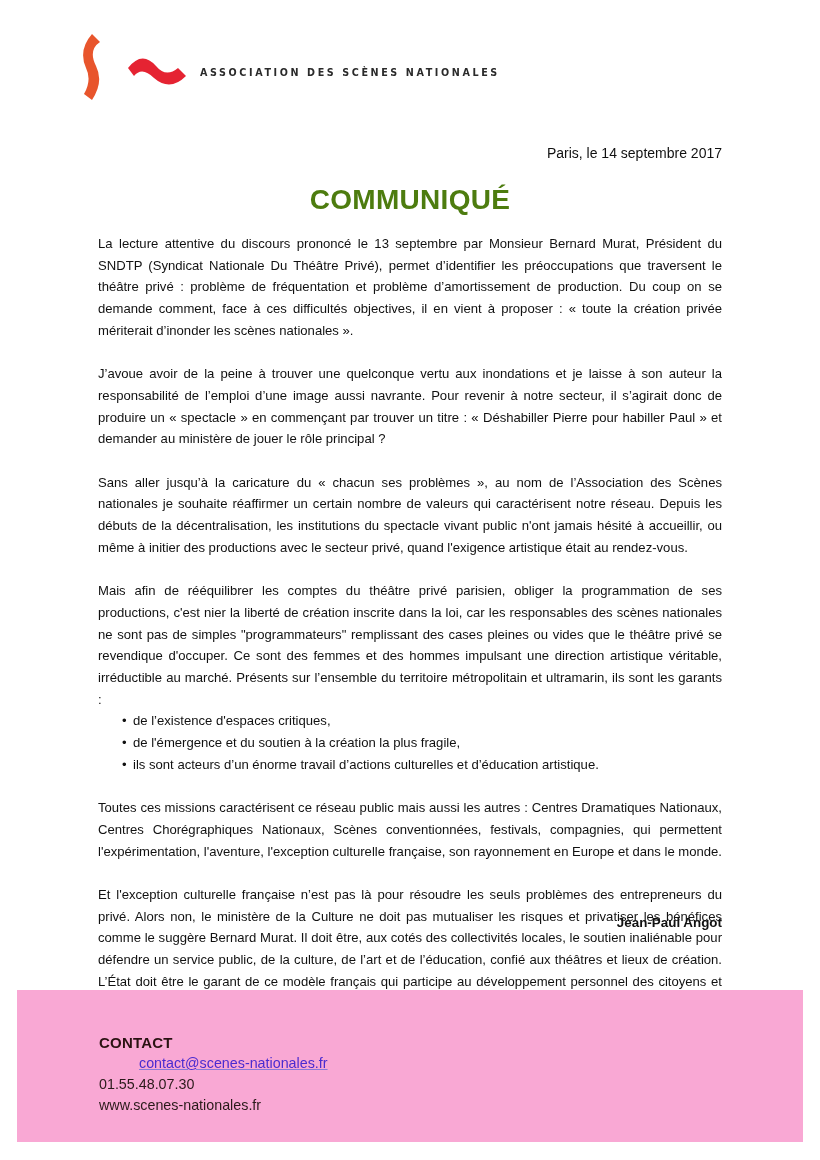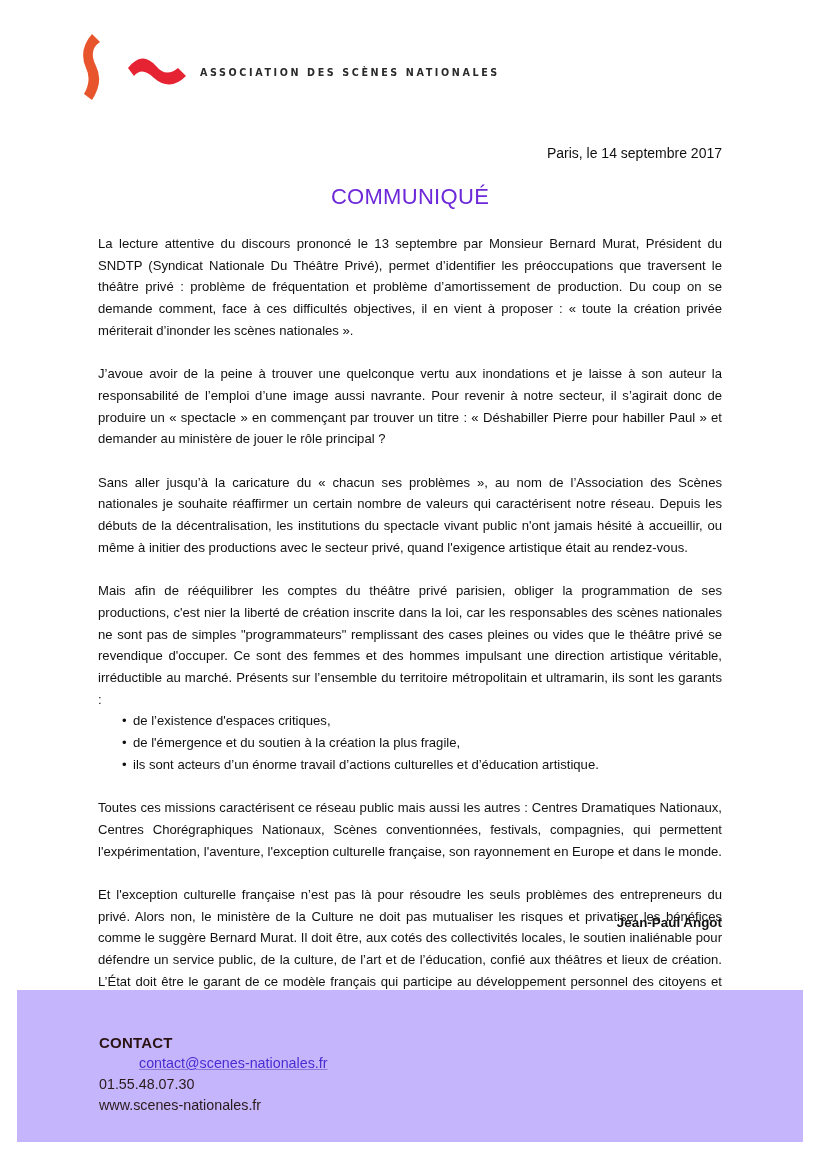--- a/index.html
+++ b/index.html
@@ -4,32 +4,32 @@
 <style>
   * { margin: 0; padding: 0; box-sizing: border-box; }
   html, body { width: 820px; height: 1160px; background: #ffffff; overflow: hidden; }
   body { position: relative; font-family: "Liberation Sans", sans-serif; color: #111; }
 
   .logo { position: absolute; left: 80px; top: 30px; width: 420px; height: 75px; }
   .logo svg { position: absolute; left: 0; top: 0; }
   .logo-text { position: absolute; left: 120px; top: 37px; font-family: "DejaVu Sans", sans-serif; font-weight: bold; font-size: 9.6px; letter-spacing: 2.6px; color: #2a2a2a; white-space: nowrap; }
 
   .date { position: absolute; right: 98px; top: 145px; font-size: 14px; color: #111; }
-  .title { position: absolute; left: 0; width: 820px; top: 184px; text-align: center; font-size: 22px; font-weight: normal; color: #6d28d9; letter-spacing: 0.3px; }
+  .title { position: absolute; left: 0; width: 820px; top: 184px; text-align: center; font-size: 28px; font-weight: bold; color: #4d7c0f; letter-spacing: 0.3px; }
 
   .body { position: absolute; left: 98px; width: 624px; top: 233px; font-size: 13.1px; line-height: 21.7px; color: #111; }
   .body p { text-align: justify; text-align-last: left; margin-bottom: 21.7px; }
   .body p.tight { margin-bottom: 0; }
   .body ul { list-style: none; margin-bottom: 21.7px; }
   .body li { position: relative; padding-left: 35px; }
   .body li .bullet { position: absolute; left: 24px; top: 0; }
 
   .signature { position: absolute; right: 98px; top: 912px; text-align: right; font-size: 13.4px; font-weight: bold; line-height: 22px; color: #111; }
 
-  .contact-box { position: absolute; left: 17px; top: 990px; width: 786px; height: 152px; background: #c4b5fd; }
+  .contact-box { position: absolute; left: 17px; top: 990px; width: 786px; height: 152px; background: #f9a8d4; }
   .contact-inner { position: absolute; left: 82px; top: 42px; font-size: 14.3px; line-height: 21px; color: #2a1a1a; }
   .contact-heading { font-size: 15px; font-weight: bold; letter-spacing: 0.2px; color: #2a1212; }
   .contact-email { color: #4a2bd0; text-decoration: underline; text-decoration-color: #8a7ad8; margin-left: 40px; }
 </style>
 </head>
 <body>
 
 <div class="logo">
   <svg width="120" height="75" viewBox="0 0 120 75">
     <path d="M12 4 L20 12 Q8 20 16 36 Q24 52 12 70 L4 64 Q12 50 6 38 Q-2 20 12 4 Z" fill="#e8552c"></path>

